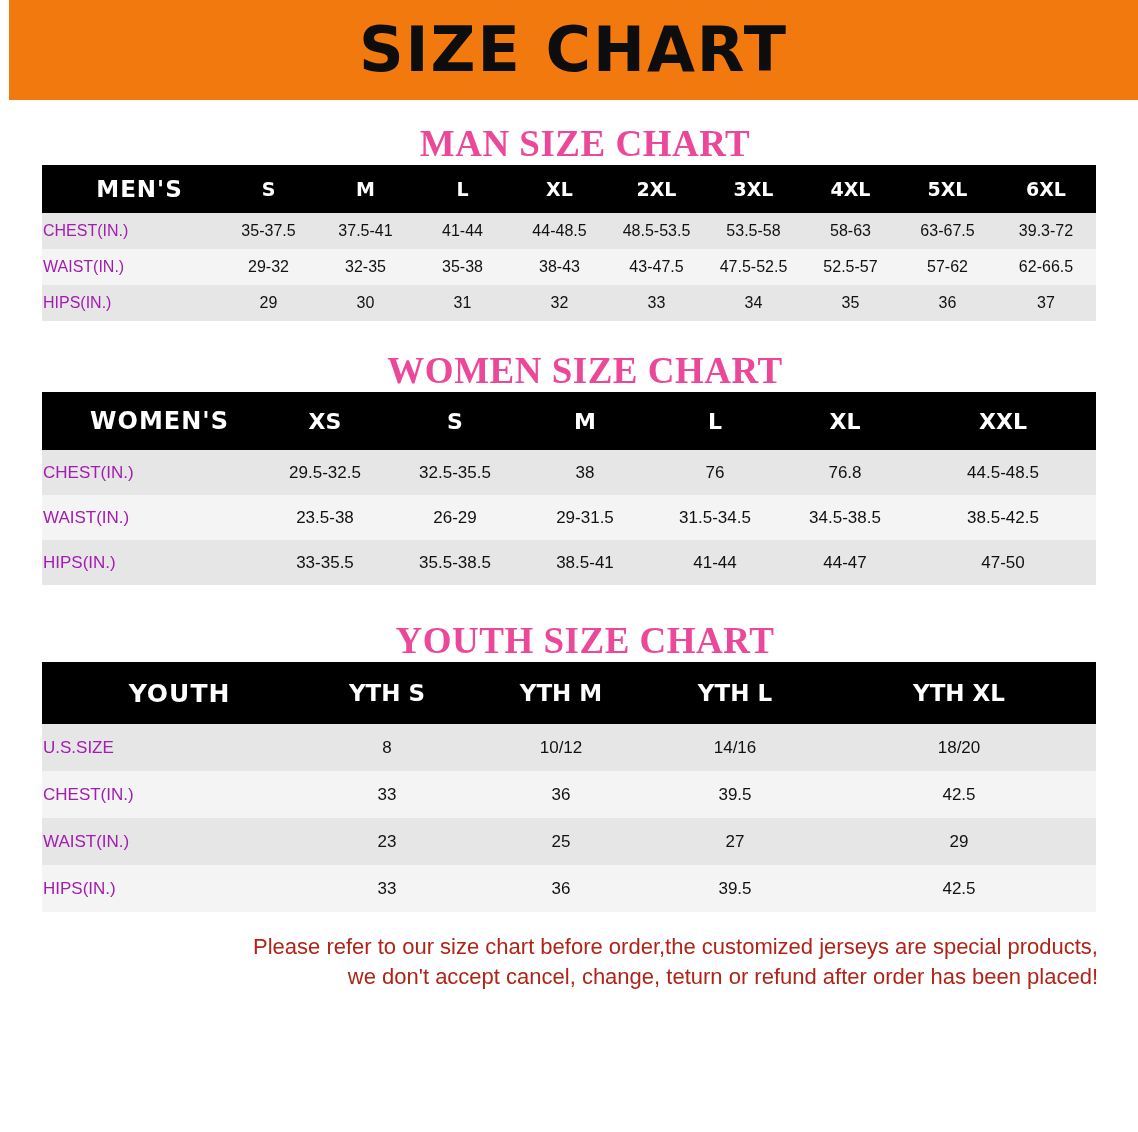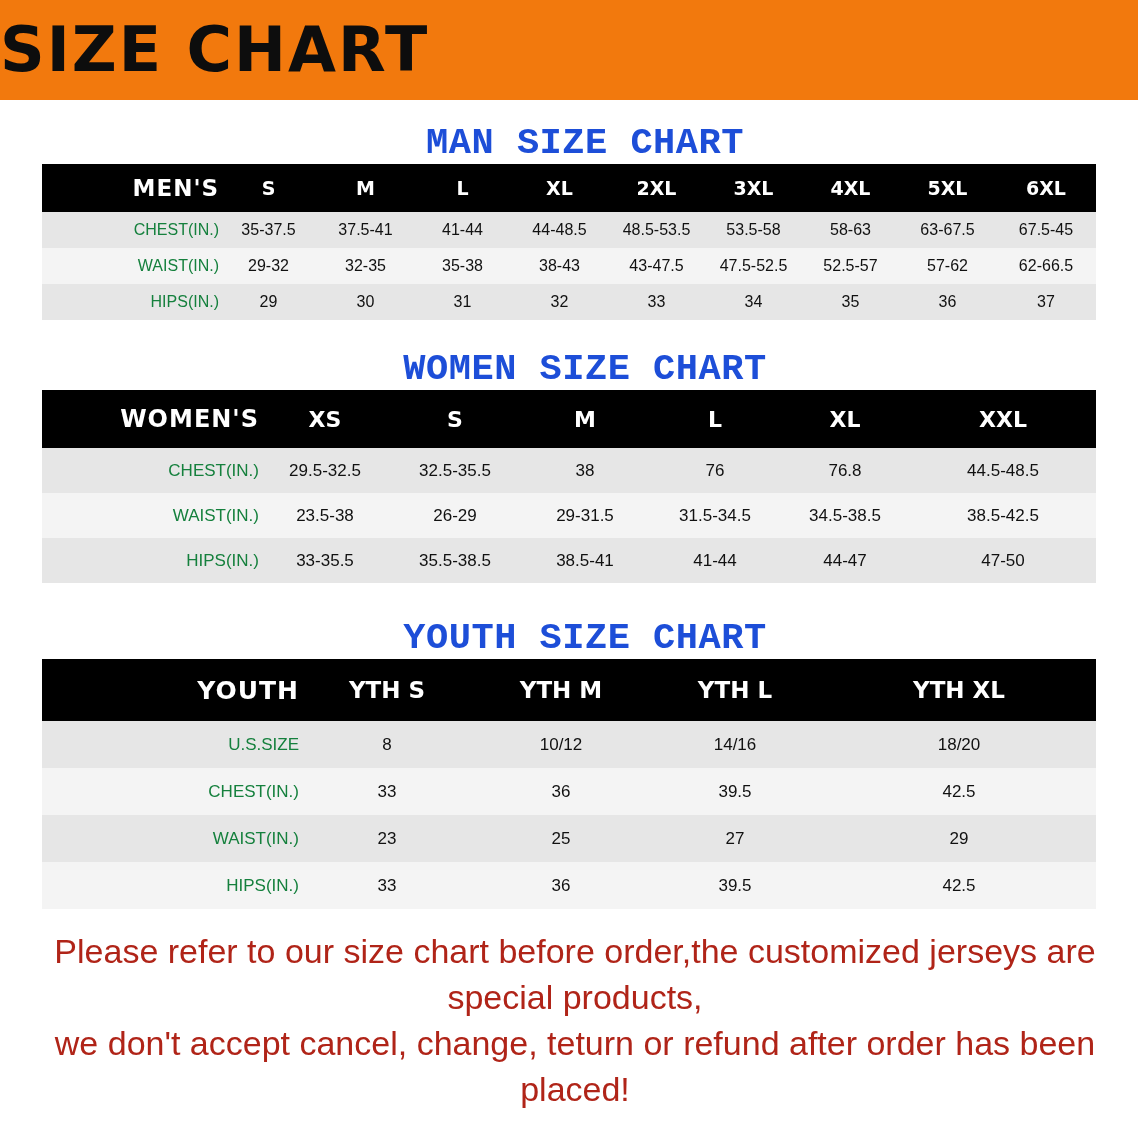--- a/index.html
+++ b/index.html
@@ -20,37 +20,38 @@
     height: 1132px;
     background: #ffffff;
   }
 
   
   .banner {
     height: 100px;
     background: #f2790d;
     display: flex;
     align-items: center;
-    justify-content: flex-start;
+    justify-content: center;
+    margin-left: 9px;
   }
   .banner-title {
     font-family: "DejaVu Sans", sans-serif;
     font-weight: bold;
     font-size: 62px;
     letter-spacing: 2px;
     color: #0d0d0d;
     line-height: 1;
   }
 
   
   .section-title {
     text-align: center;
-    font-family: Liberation Mono, monospace;
+    font-family: Liberation Serif, serif;
     font-weight: bold;
-    color: #1d4ed8;
+    color: #ec4899;
     margin-left: 32px;
   }
   .t-man    { font-size: 37px; margin-top: 22px; letter-spacing: .5px; }
   .t-women  { font-size: 37px; margin-top: 28px; letter-spacing: .5px; }
   .t-youth  { font-size: 37px; margin-top: 34px; letter-spacing: .5px; }
 
   
   .tbl-wrap {
     margin: 0 42px;
   }
@@ -61,32 +62,32 @@
   }
   table.size tr.head td {
     background: #000000;
     color: #ffffff;
     font-family: "DejaVu Sans", sans-serif;
     font-weight: bold;
     text-align: center;
     white-space: nowrap;
   }
   table.size tr.head td.rowlabel {
-    text-align: right;
+    text-align: center;
     padding-left: 18px;
     letter-spacing: 1px;
   }
   table.size td {
     text-align: center;
     color: #111111;
     font-family: "Liberation Sans", sans-serif;
   }
   table.size td.rowlabel {
-    text-align: right;
-    color: #15803d;
+    text-align: left;
+    color: #a21caf;
   }
   .row-a td { background: #e6e6e6; }
   .row-b td { background: #f4f4f4; }
 
   
   .men tr.head td { height: 46px; font-size: 19px; }
   .men tr.head td.rowlabel { font-size: 23px; }
   .men td { height: 34px; font-size: 16px; }
 
   
@@ -97,23 +98,23 @@
   
   .youth tr.head td { height: 60px; font-size: 23px; margin-top: 17px; }
   .youth tr.head td.rowlabel { font-size: 25px; }
   .youth td { height: 45px; font-size: 17px; }
 
   
   .note {
     margin: 20px 40px 0 52px;
     color: #b02418;
     font-family: "Liberation Sans", sans-serif;
-    font-size: 34px;
+    font-size: 22px;
     line-height: 1.35;
-    text-align: center;
+    text-align: right;
   }
   .note .l2 { display: block; }
 </style>
 </head>
 <body>
 
 <div class="page">
 
   <div class="banner">
     <div class="banner-title">SIZE CHART</div>
@@ -150,21 +151,21 @@
       <tr class="row-a">
         <td class="rowlabel">CHEST(IN.)</td>
         <td>35-37.5</td>
         <td>37.5-41</td>
         <td>41-44</td>
         <td>44-48.5</td>
         <td>48.5-53.5</td>
         <td>53.5-58</td>
         <td>58-63</td>
         <td>63-67.5</td>
-        <td>67.5-45</td>
+        <td>39.3-72</td>
       </tr>
       <tr class="row-b">
         <td class="rowlabel">WAIST(IN.)</td>
         <td>29-32</td>
         <td>32-35</td>
         <td>35-38</td>
         <td>38-43</td>
         <td>43-47.5</td>
         <td>47.5-52.5</td>
         <td>52.5-57</td>

